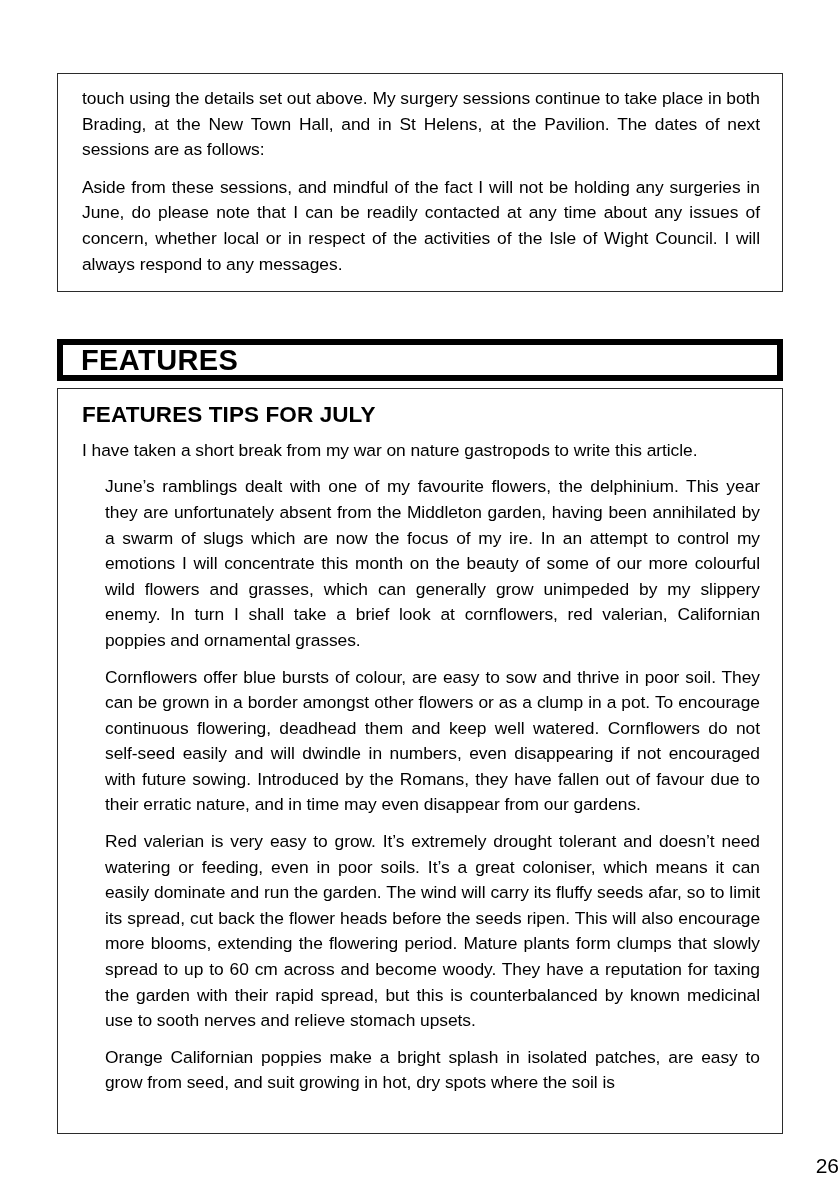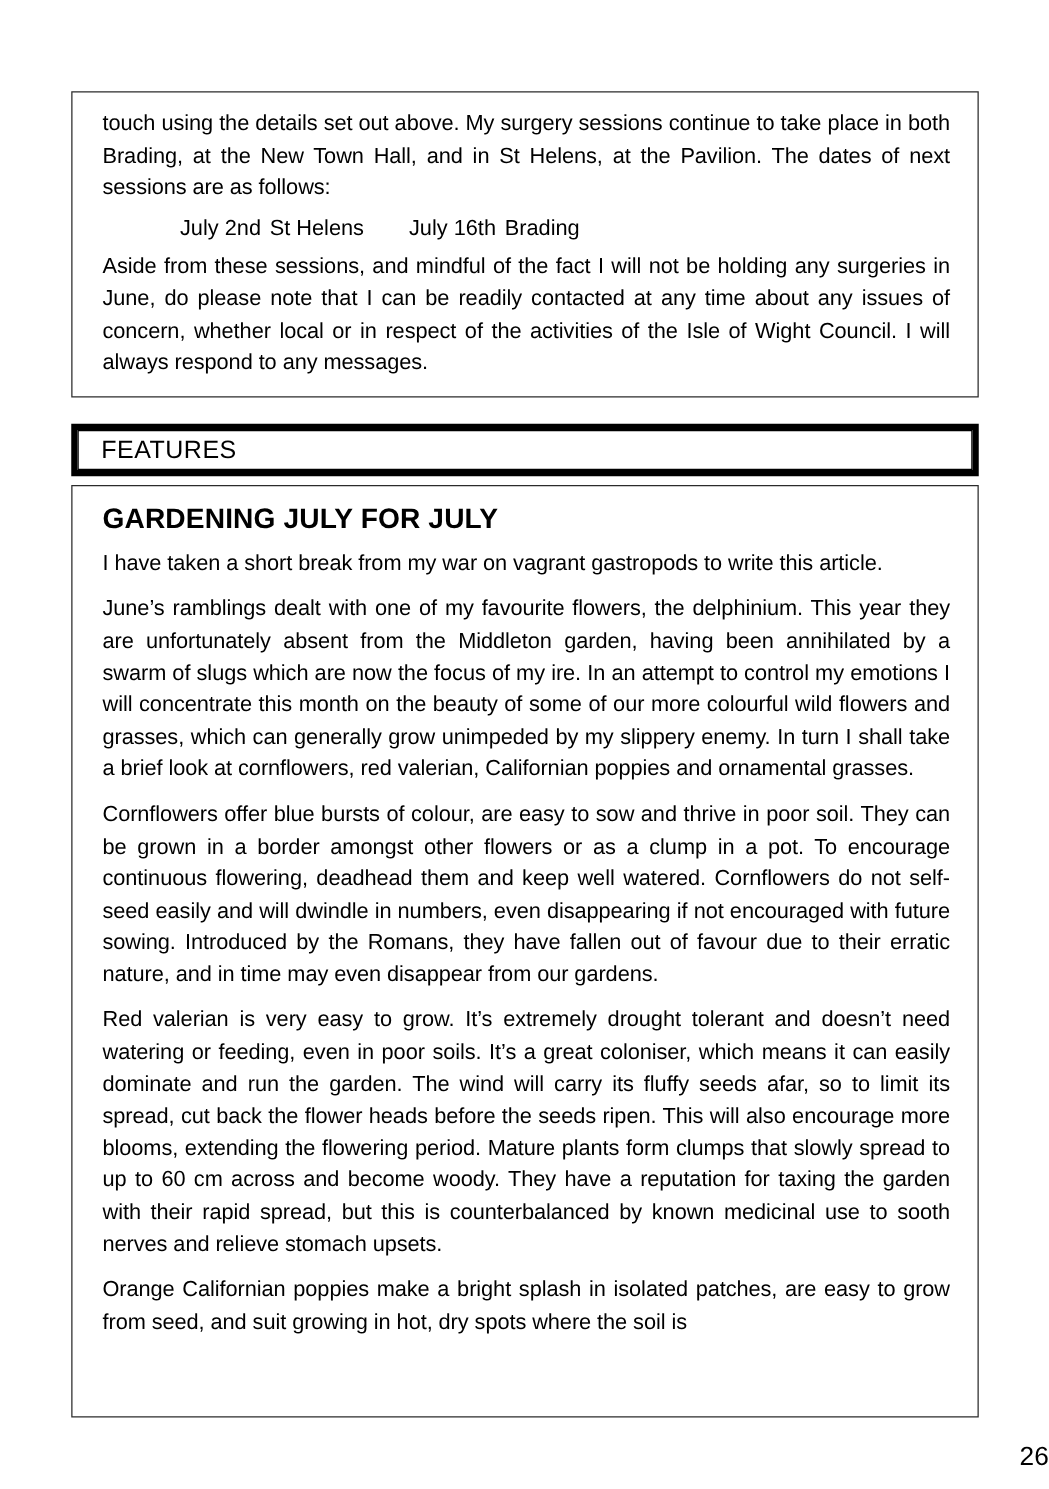--- a/index.html
+++ b/index.html
@@ -39,20 +39,21 @@
   .body-text {
     font-size: 17.4px;
     line-height: 25.6px;
     text-align: justify;
     text-justify: inter-word;
     margin: 0;
     letter-spacing: -0.05px;
   }
   .body-text + .body-text {
     margin-top: 11px;
+    margin-left: 23px;
   }
   .body-text.last-line-natural {
     text-align-last: left;
   }
 
   
   .sessions {
     margin: 7px 0 5px 0;
     border-collapse: collapse;
     font-size: 17.4px;
@@ -89,22 +90,22 @@
   .features-inner {
     border: 1px solid #000000;
     width: 100%;
     height: 100%;
     box-sizing: border-box;
     display: flex;
     align-items: center;
     padding-left: 18px;
   }
   .features-title {
-    font-size: 20px;
-    font-weight: normal;
+    font-size: 29px;
+    font-weight: bold;
     letter-spacing: 0.4px;
     line-height: 1;
   }
 
   
   .article-box {
     position: absolute;
     left: 57px;
     top: 372px;
     width: 726px;
@@ -137,40 +138,36 @@
 </head>
 <body>
 
 <div class="page">
 
   <section class="surgery-box">
     <p class="body-text last-line-natural">touch using the details set out above. My surgery sessions continue to take place in both Brading, at the New Town Hall, and in St Helens, at the Pavilion. The dates of next sessions are as follows:</p>
 
     <table class="sessions">
       <tbody>
-        <tr>
-          <td class="col-a"><span class="date">July 2nd</span><span>St Helens</span></td>
-          <td class="col-b"><span class="date">July 16th</span><span>Brading</span></td>
-        </tr>
       </tbody>
     </table>
 
     <p class="body-text last-line-natural">Aside from these sessions, and mindful of the fact I will not be holding any surgeries in June, do please note that I can be readily contacted at any time about any issues of concern, whether local or in respect of the activities of the Isle of Wight Council. I will always respond to any messages.</p>
   </section>
 
   <div class="features-banner">
     <div class="features-inner">
       <span class="features-title">FEATURES</span>
     </div>
   </div>
 
   <article class="article-box">
-    <h2 class="article-title">GARDENING JULY FOR JULY</h2>
+    <h2 class="article-title">FEATURES TIPS FOR JULY</h2>
 
-    <p class="body-text last-line-natural">I have taken a short break from my war on vagrant gastropods to write this article.</p>
+    <p class="body-text last-line-natural">I have taken a short break from my war on nature gastropods to write this article.</p>
     <p class="body-text last-line-natural">June’s ramblings dealt with one of my favourite flowers, the delphinium. This year they are unfortunately absent from the Middleton garden, having been annihilated by a swarm of slugs which are now the focus of my ire. In an attempt to control my emotions I will concentrate this month on the beauty of some of our more colourful wild flowers and grasses, which can generally grow unimpeded by my slippery enemy. In turn I shall take a brief look at cornflowers, red valerian, Californian poppies and ornamental grasses.</p>
     <p class="body-text last-line-natural">Cornflowers offer blue bursts of colour, are easy to sow and thrive in poor soil. They can be grown in a border amongst other flowers or as a clump in a pot. To encourage continuous flowering, deadhead them and keep well watered. Cornflowers do not self-seed easily and will dwindle in numbers, even disappearing if not encouraged with future sowing. Introduced by the Romans, they have fallen out of favour due to their erratic nature, and in time may even disappear from our gardens.</p>
     <p class="body-text last-line-natural">Red valerian is very easy to grow. It’s extremely drought tolerant and doesn’t need watering or feeding, even in poor soils. It’s a great coloniser, which means it can easily dominate and run the garden. The wind will carry its fluffy seeds afar, so to limit its spread, cut back the flower heads before the seeds ripen. This will also encourage more blooms, extending the flowering period. Mature plants form clumps that slowly spread to up to 60 cm across and become woody. They have a reputation for taxing the garden with their rapid spread, but this is counterbalanced by known medicinal use to sooth nerves and relieve stomach upsets.</p>
     <p class="body-text">Orange Californian poppies make a bright splash in isolated patches, are easy to grow from seed, and suit growing in hot, dry spots where the soil is</p>
   </article>
 
   <div class="page-number">26</div>
 
 </div>
 

